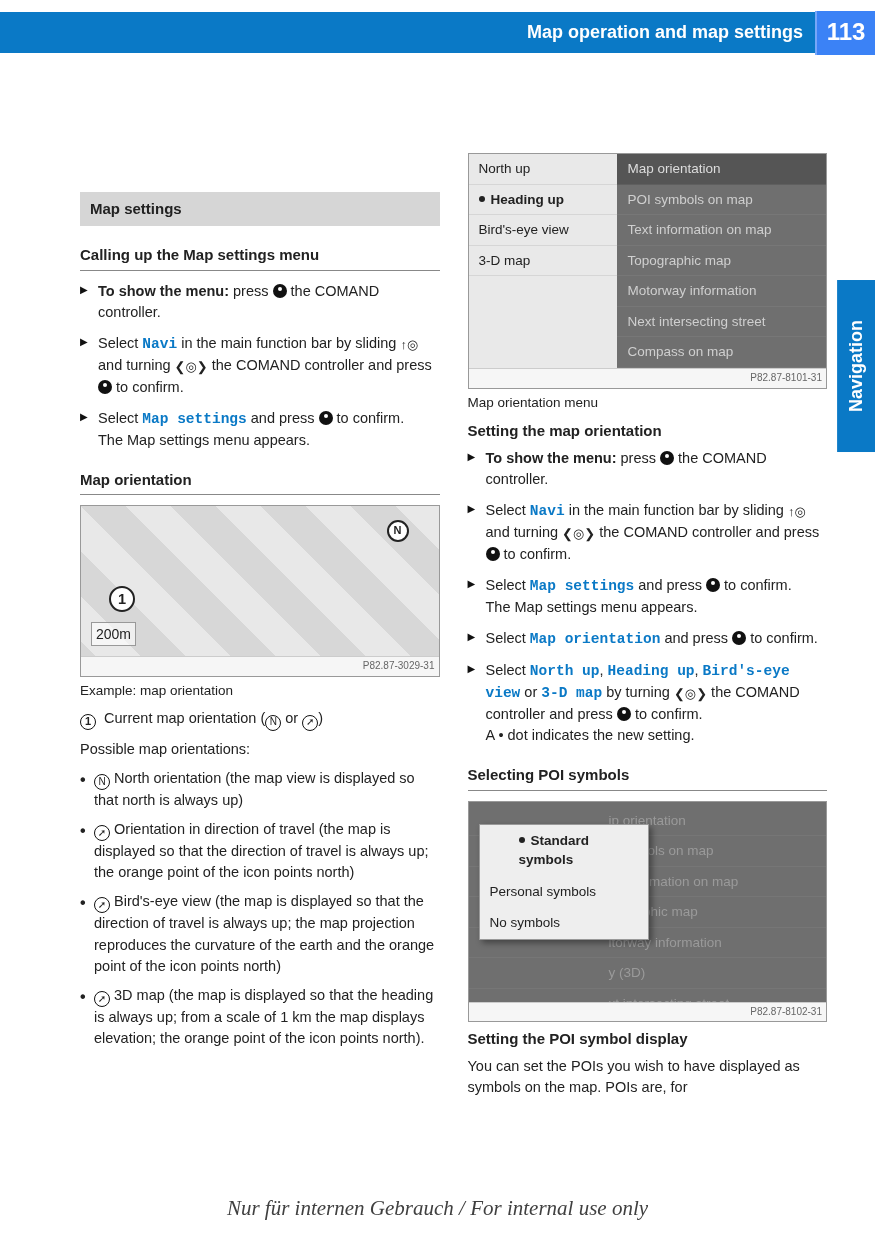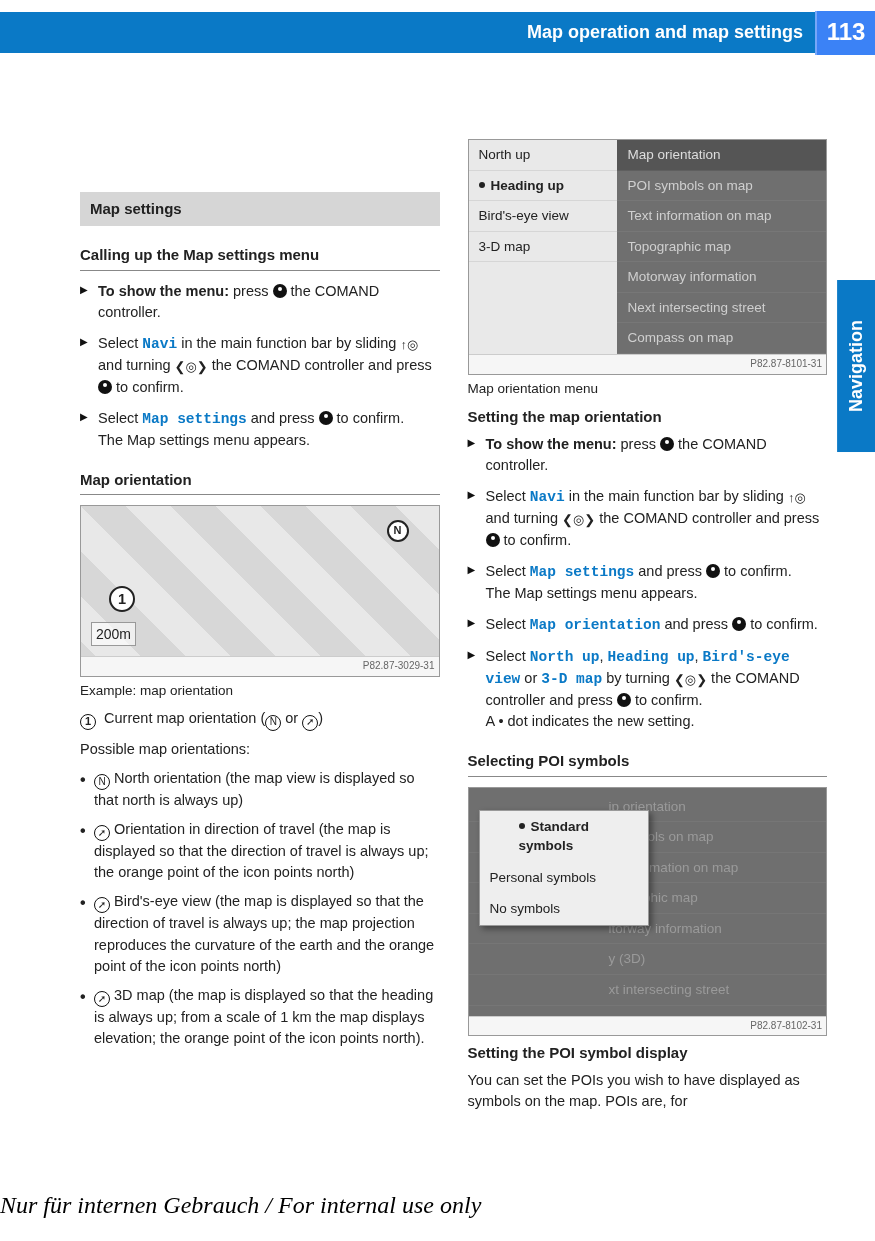--- a/index.html
+++ b/index.html
@@ -142,36 +142,36 @@
   }
   .fig-menu .col-right {
     flex:1.4; background:#6f6f6f; color:#cfcfcf;
   }
   .fig-menu .row { padding:5px 10px; border-bottom:1px solid rgba(0,0,0,.08);}
   .fig-menu .col-right .row { border-bottom:1px solid rgba(255,255,255,.06);}
   .fig-menu .col-left .row.sel { font-weight:bold; }
   .fig-menu .col-left .row .dot{display:inline-block;width:6px;height:6px;background:#222;border-radius:50%;margin-right:6px;vertical-align:2px;}
   .fig-menu .col-right .row.head { background:#555; color:#ddd; }
   .fig-poi {
-    display:flex; font-size:13.5px; height:228px; position:relative; overflow:hidden;
+    display:flex; font-size:13.5px; height:200px; position:relative; overflow:hidden;
   }
   .fig-poi .bg-right {
     position:absolute; inset:0; background:#6f6f6f; color:#9a9a9a; padding:4px 0 0 0;
   }
   .fig-poi .bg-right .row{ padding:5px 8px 5px 140px; border-bottom:1px solid rgba(255,255,255,.05); white-space:nowrap; overflow:hidden;}
   .fig-poi .overlay {
     position:absolute; left:10px; top:22px; width:170px; background:#eee; border:1px solid #999;
     box-shadow:3px 3px 6px rgba(0,0,0,.4);
   }
   .fig-poi .overlay .row{ padding:6px 10px; }
   .fig-poi .overlay .row.sel{ font-weight:bold;margin-left:29px; }
   .fig-poi .overlay .row.sel .dot{display:inline-block;width:6px;height:6px;background:#222;border-radius:50%;margin-right:6px;vertical-align:2px;}
   .watermark {
-    position:absolute; bottom:18px; left:0; right:0; text-align:left;
-    color:#000000; font-style:italic; font-family:"Times New Roman", serif; font-size:24px;
+    position:absolute; bottom:18px; left:0; right:0; text-align:center;
+    color:#404040; font-style:italic; font-family:"Times New Roman", serif; font-size:21px;
   }
   p { margin-bottom: 8px; }
 </style>
 </head>
 <body>
 
 <div class="topbar">
   <span class="title">Map operation and map settings</span>
   <span class="pagenum">113</span>
 </div>

